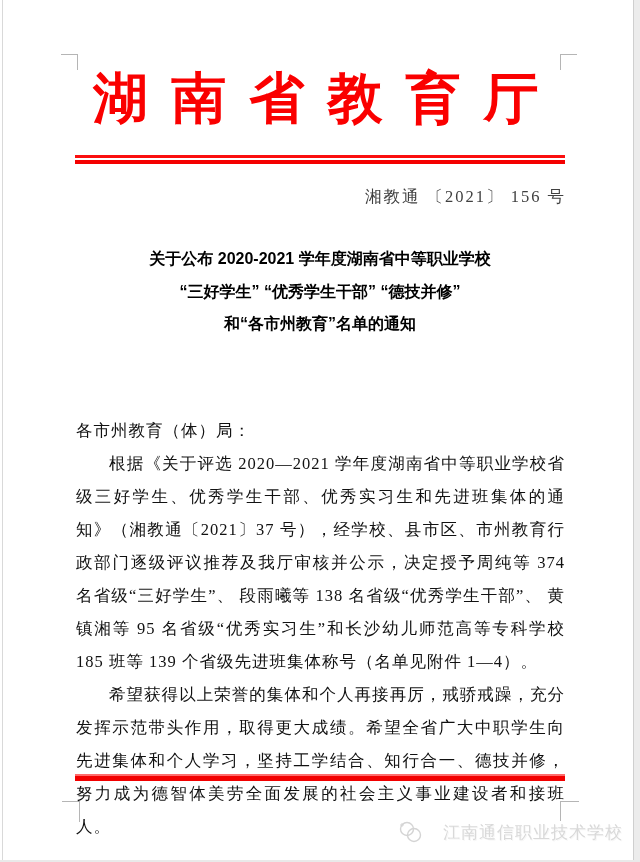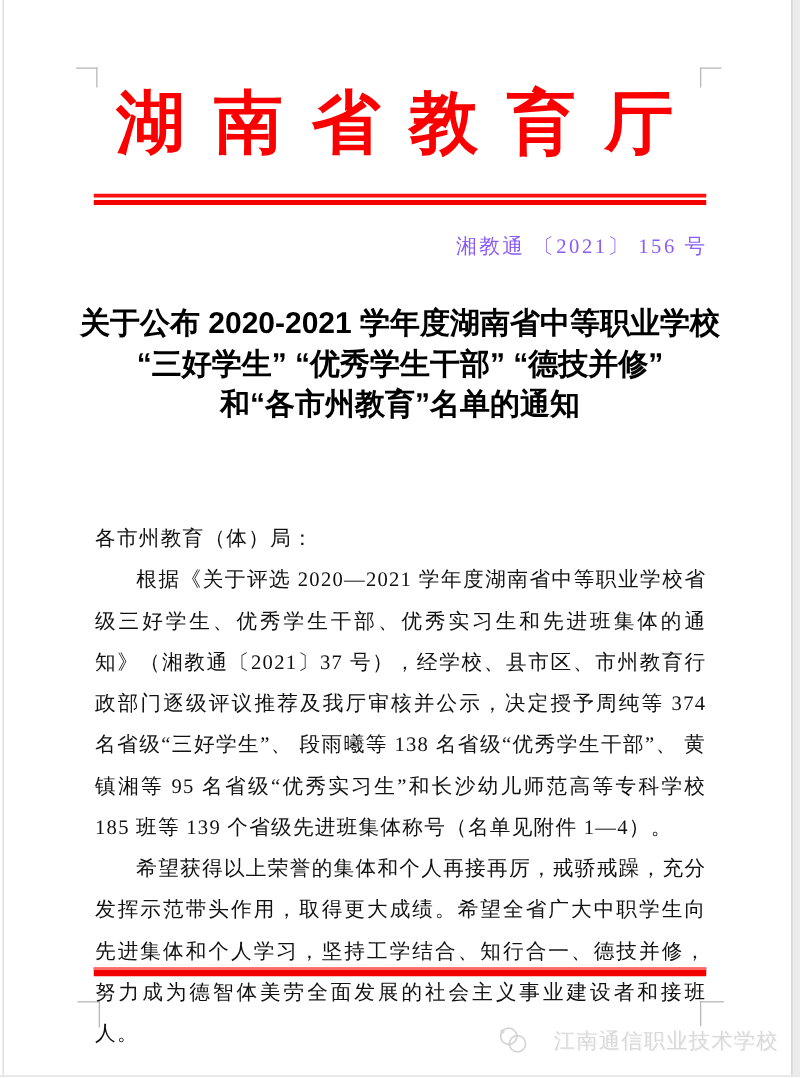--- a/index.html
+++ b/index.html
@@ -23,27 +23,27 @@
     text-align:left;white-space:nowrap;
     font-size:55px;line-height:62px;font-weight:bold;color:#fa0000;
     letter-spacing:0.42em;text-indent:0.42em;
   }
   .red-rule-top{
     position:absolute;left:75px;top:155px;width:490px;height:2px;
     border-top:3px solid #fb0f0f;border-bottom:4px solid #f40000;background:#fff;
   }
   .doc-number{
     position:absolute;top:186px;right:74px;
-    font-size:16.5px;line-height:22px;letter-spacing:2px;color:#8b5cf6;
+    font-size:16.5px;line-height:22px;letter-spacing:2px;color:#404040;
   }
   
   .title{
     position:absolute;left:55px;right:55px;top:243px;
     text-align:center;font-family:"Liberation Sans","DejaVu Sans",sans-serif;
-    font-weight:bold;font-size:24px;line-height:32.5px;color:#000;
+    font-weight:bold;font-size:16px;line-height:32.5px;color:#000;
   }
   
   .body{
     position:absolute;left:76px;top:369px;width:489px;
     font-size:16.5px;line-height:33px;letter-spacing:1px;
     text-align:justify;color:#111;margin-top:45px;
   }
   .body p{margin:0;}
   .body p.para{text-indent:2em;}
   

